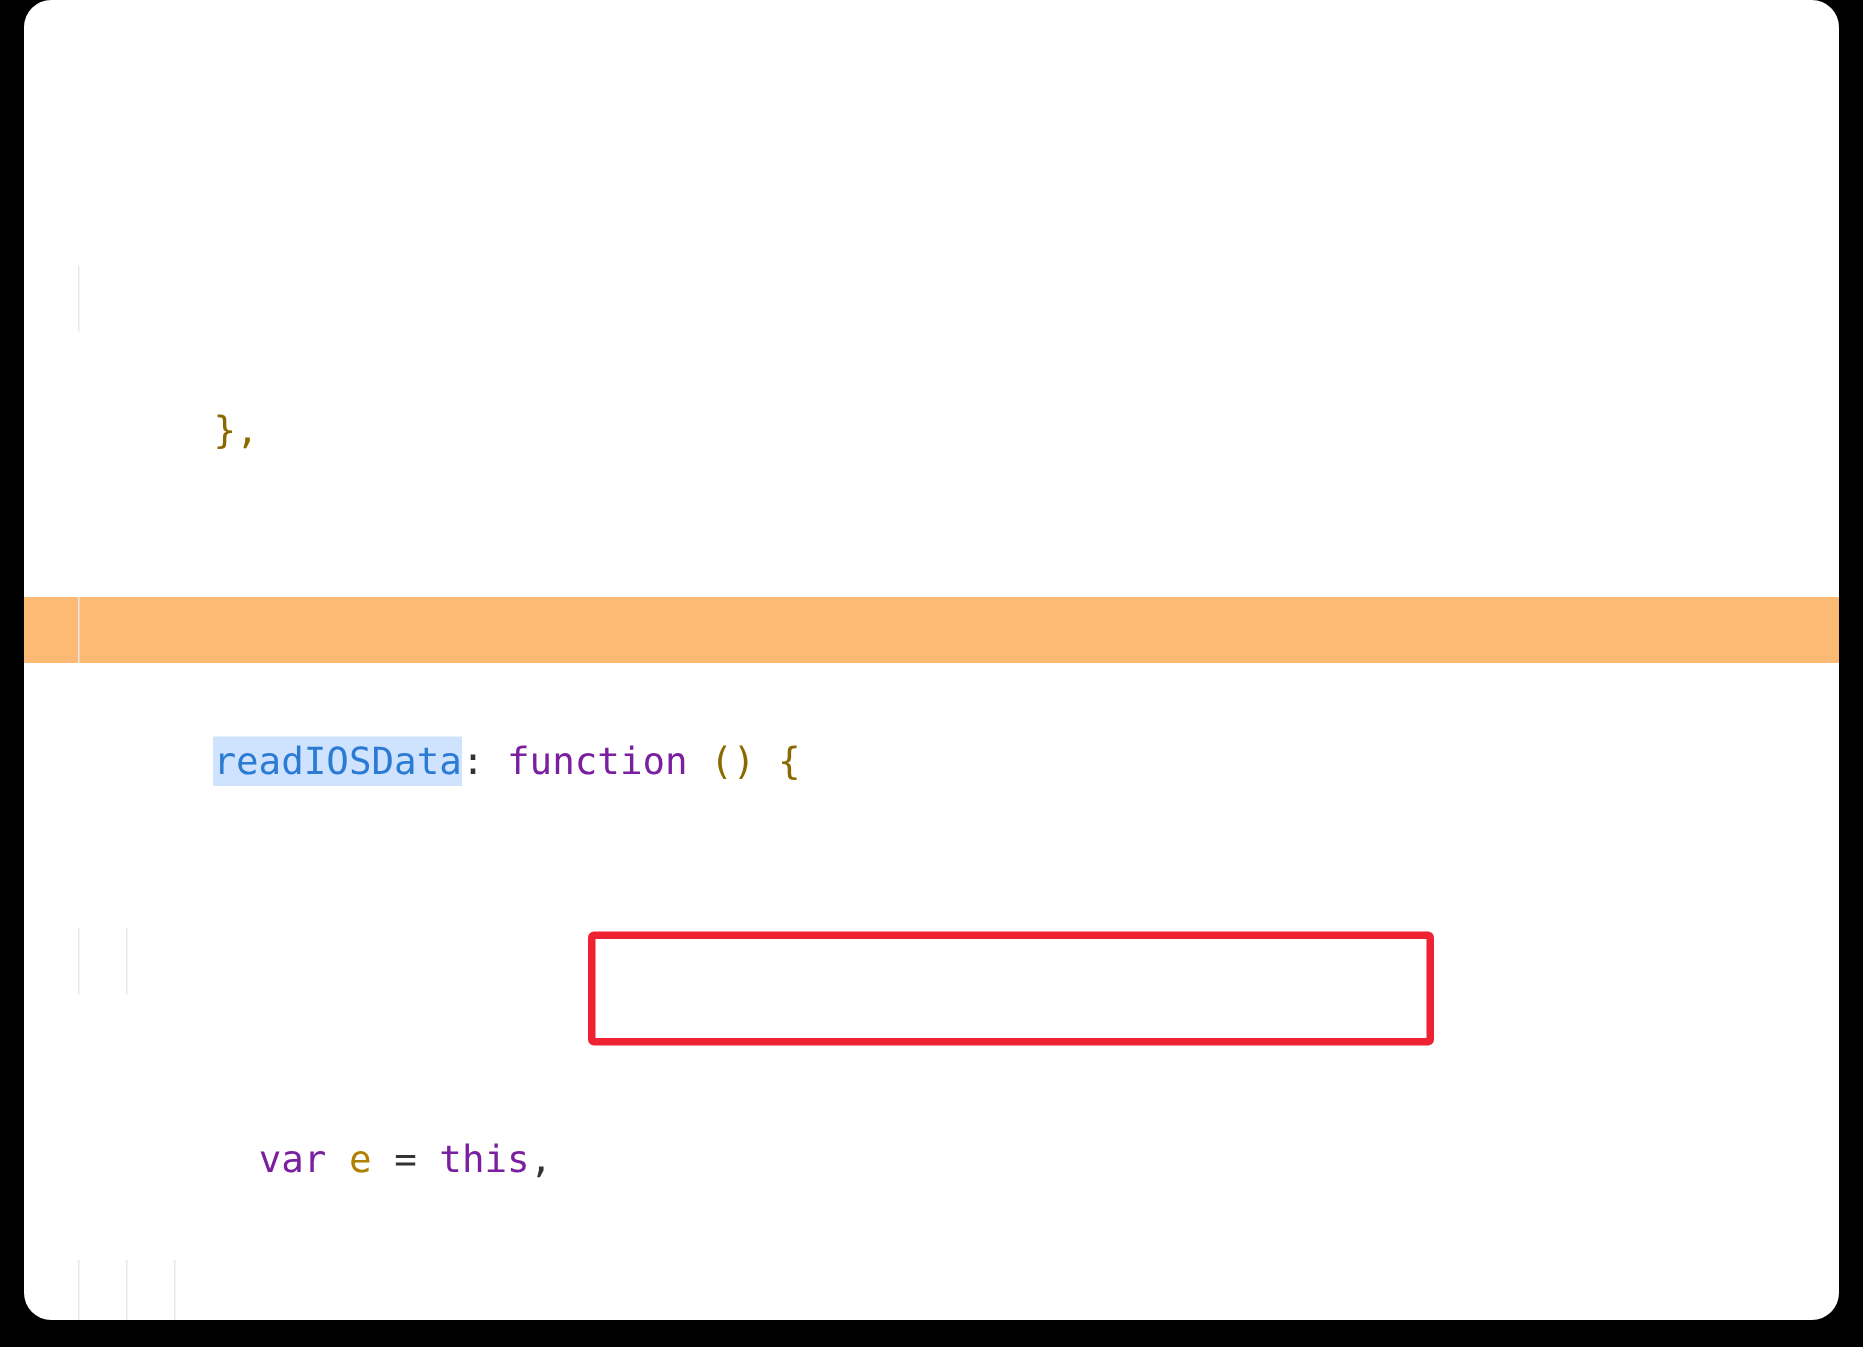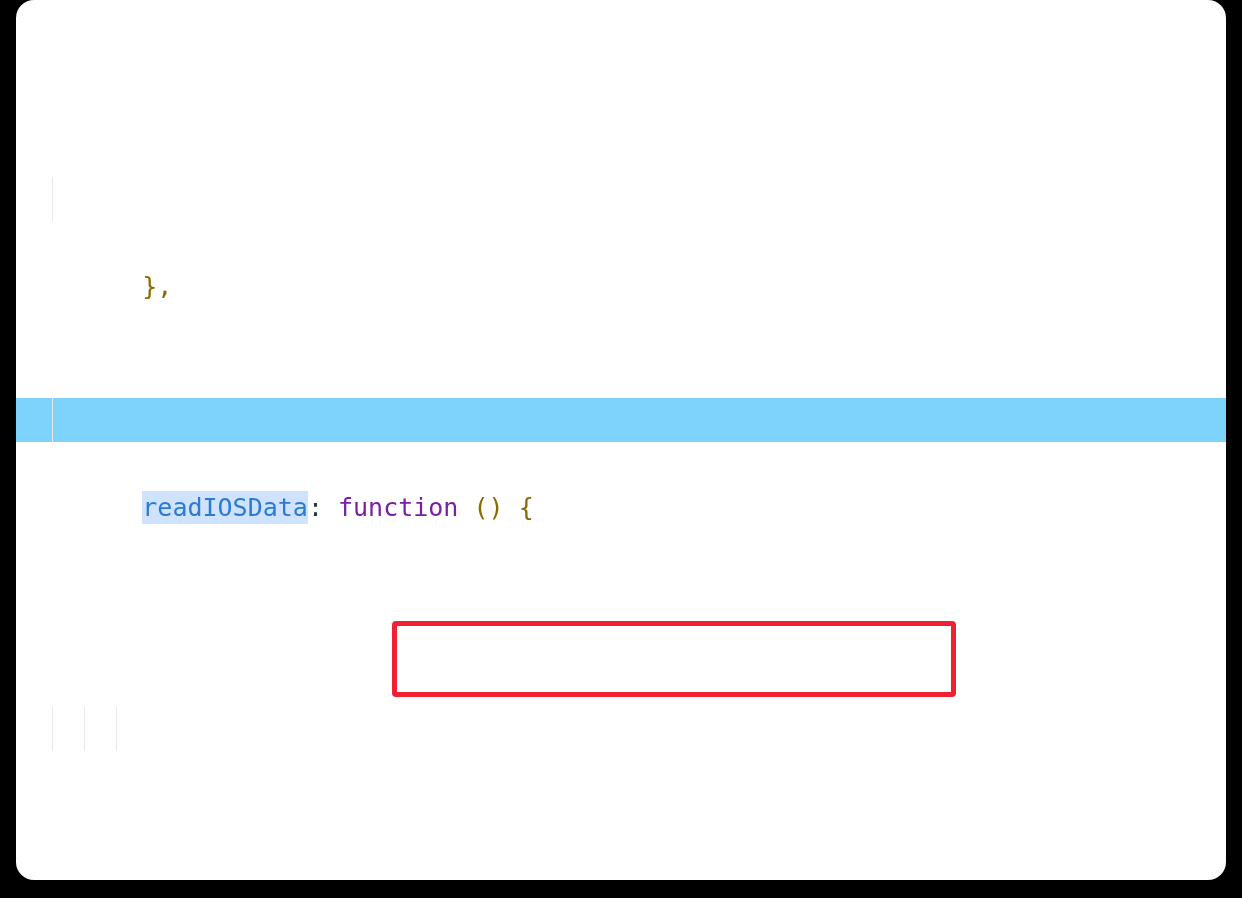--- a/index.html
+++ b/index.html
@@ -28,21 +28,21 @@
     white-space: pre;
     color: #333;
     padding-top: 0;
   }
   .code-line {
     padding-left: 36px;
     position: relative;
     height: 44.2px;
   }
   .code-line.highlight-line {
-    background: #7dd3fc;
+    background: #fdba74;
   }
   .guide {
     position: absolute;
     top: 0;
     bottom: 0;
     width: 1px;
     background: #e8e8e8;
   }
   .sel {
     background: #cfe3ff;
@@ -72,20 +72,25 @@
       <span class="br1">},</span>
     </div>
 
     
     <div class="code-line highlight-line">
       <span class="guide" style="left:36px"></span>
       <span class="sel"><span class="fn">readIOSData</span></span><span class="op">:</span> <span class="kw">function</span> <span class="br1">()</span> <span class="br1">{</span>
     </div>
 
     
+    <div class="code-line">
+      <span class="guide" style="left:36px"></span>
+      <span class="guide" style="left:68px"></span>
+      &nbsp; <span class="kw">var</span> <span class="id">e</span> <span class="op">=</span> <span class="kw">this</span><span class="op">,</span>
+    </div>
 
     
     <div class="code-line">
       <span class="guide" style="left:36px"></span>
       <span class="guide" style="left:68px"></span>
       <span class="guide" style="left:100px"></span>
       &nbsp;&nbsp;&nbsp;&nbsp;   
     </div>
 
     

